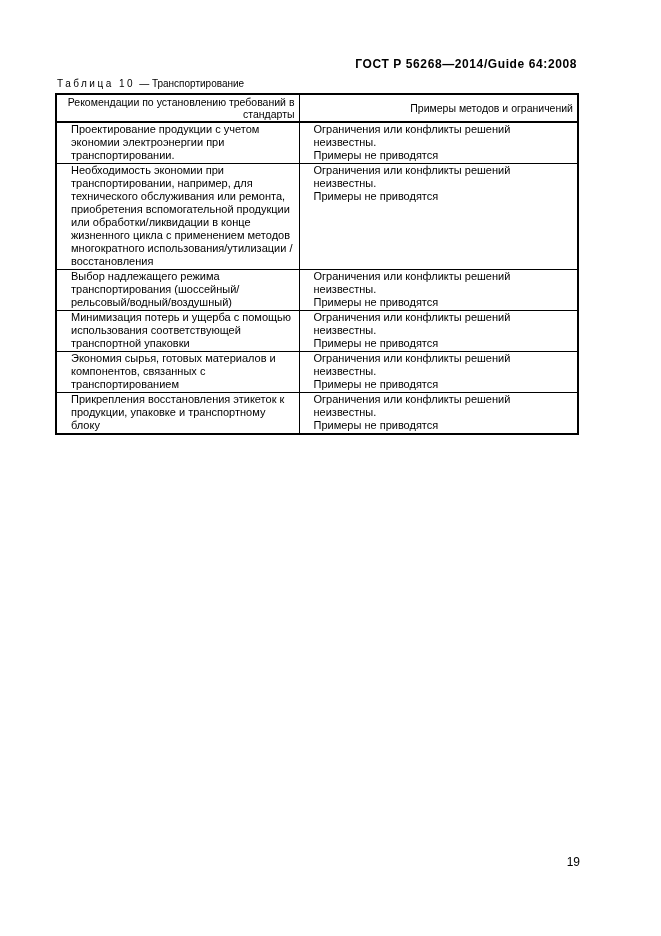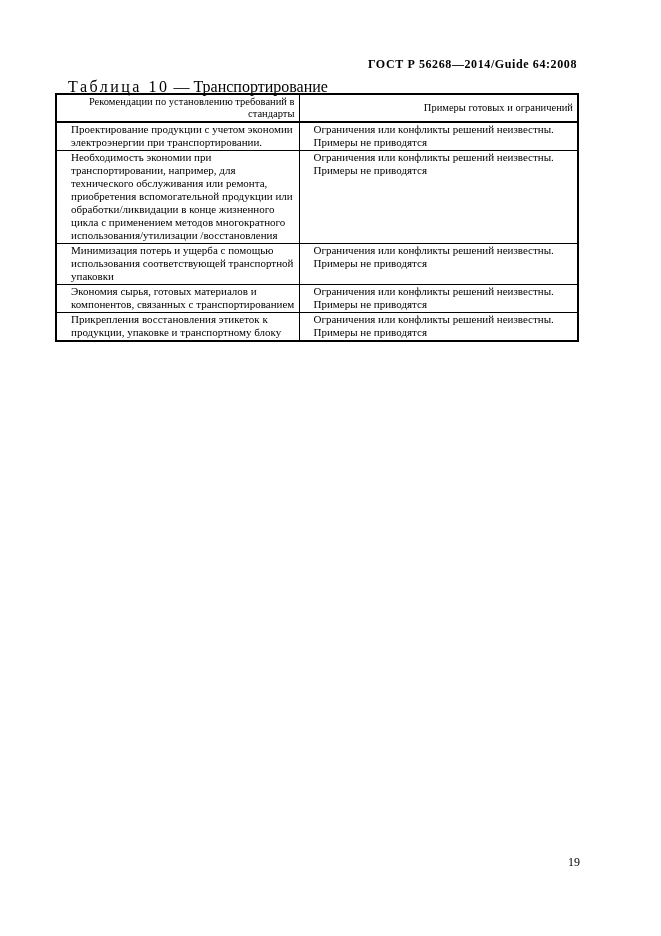--- a/index.html
+++ b/index.html
@@ -5,38 +5,38 @@
   html, body {
     margin: 0;
     padding: 0;
     background: #e8e8e8;
   }
   .page {
     position: relative;
     width: 661px;
     height: 936px;
     background: #ffffff;
-    font-family: Liberation Serif, serif;
+    font-family: Liberation Sans, sans-serif;
     color: #000000;
     overflow: hidden;
   }
   .doc-header {
     position: absolute;
     top: 57px;
     right: 84px;
     font-size: 12px;
     font-weight: bold;
     letter-spacing: 0.6px;
     white-space: nowrap;
   }
   .table-caption {
     position: absolute;
     top: 78px;
-    left: 68px;
-    font-size: 16px;
+    left: 57px;
+    font-size: 10px;
     white-space: nowrap;
   }
   .caption-label {
     letter-spacing: 2.5px;
     margin-right: 4px;
   }
   table.std-table {
     position: absolute;
     top: 93px;
     left: 55px;
@@ -87,31 +87,36 @@
   </div>
 
   <table class="std-table">
     <colgroup>
       <col style="width:243px">
       <col style="width:279px">
     </colgroup>
     <thead>
       <tr>
         <th>Рекомендации по установлению требований в стандарты</th>
-        <th>Примеры готовых и ограничений</th>
+        <th>Примеры методов и ограничений</th>
       </tr>
     </thead>
     <tbody id="table-body">
         <tr>
           <td>Проектирование продукции с учетом экономии электроэнергии при транспортировании.</td>
           <td class="example-cell">Ограничения или конфликты решений неизвестны.
 Примеры не приводятся</td>
         </tr>
         <tr>
           <td>Необходимость экономии при транспортировании, например, для технического обслуживания или ремонта, приобретения вспомогательной продукции или обработки/ликвидации в конце жизненного цикла с применением методов многократного использования/утилизации /восстановления</td>
+          <td class="example-cell">Ограничения или конфликты решений неизвестны.
+Примеры не приводятся</td>
+        </tr>
+        <tr>
+          <td>Выбор надлежащего режима транспортирования (шоссейный/ рельсовый/водный/воздушный)</td>
           <td class="example-cell">Ограничения или конфликты решений неизвестны.
 Примеры не приводятся</td>
         </tr>
         <tr>
           <td>Минимизация потерь и ущерба с помощью использования соответствующей транспортной упаковки</td>
           <td class="example-cell">Ограничения или конфликты решений неизвестны.
 Примеры не приводятся</td>
         </tr>
         <tr>
           <td>Экономия сырья, готовых материалов и компонентов, связанных с транспортированием</td>

